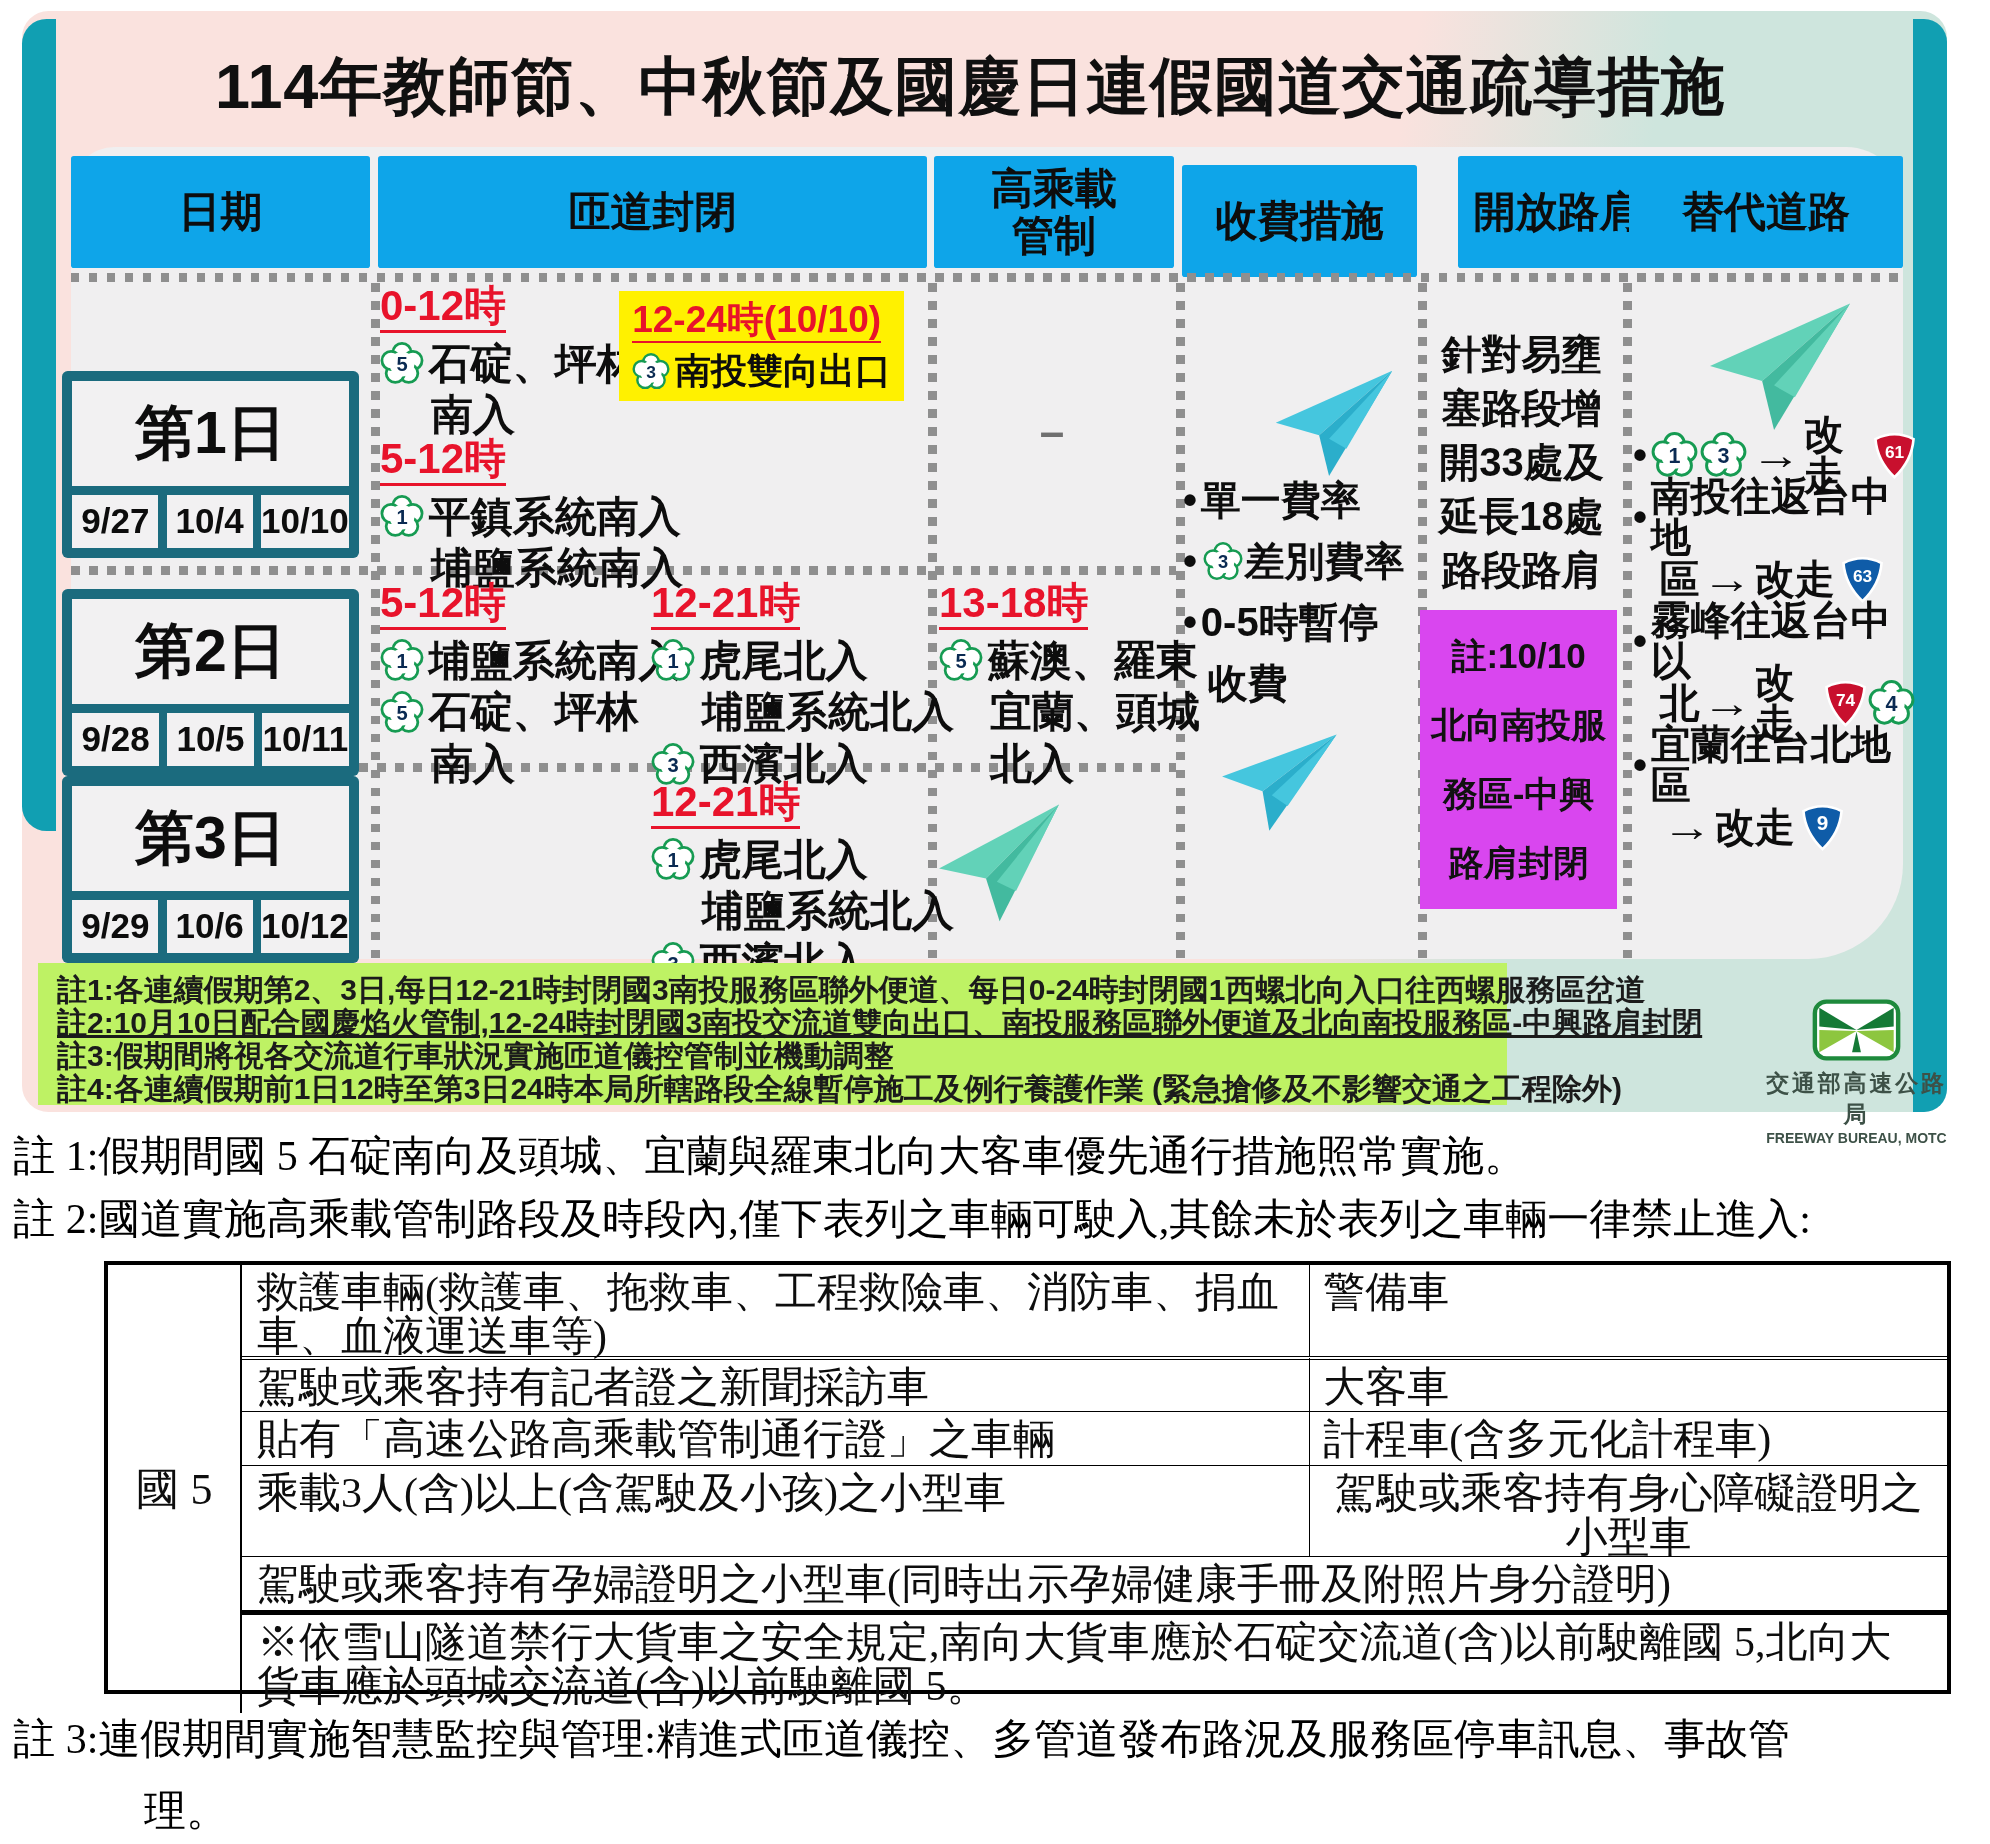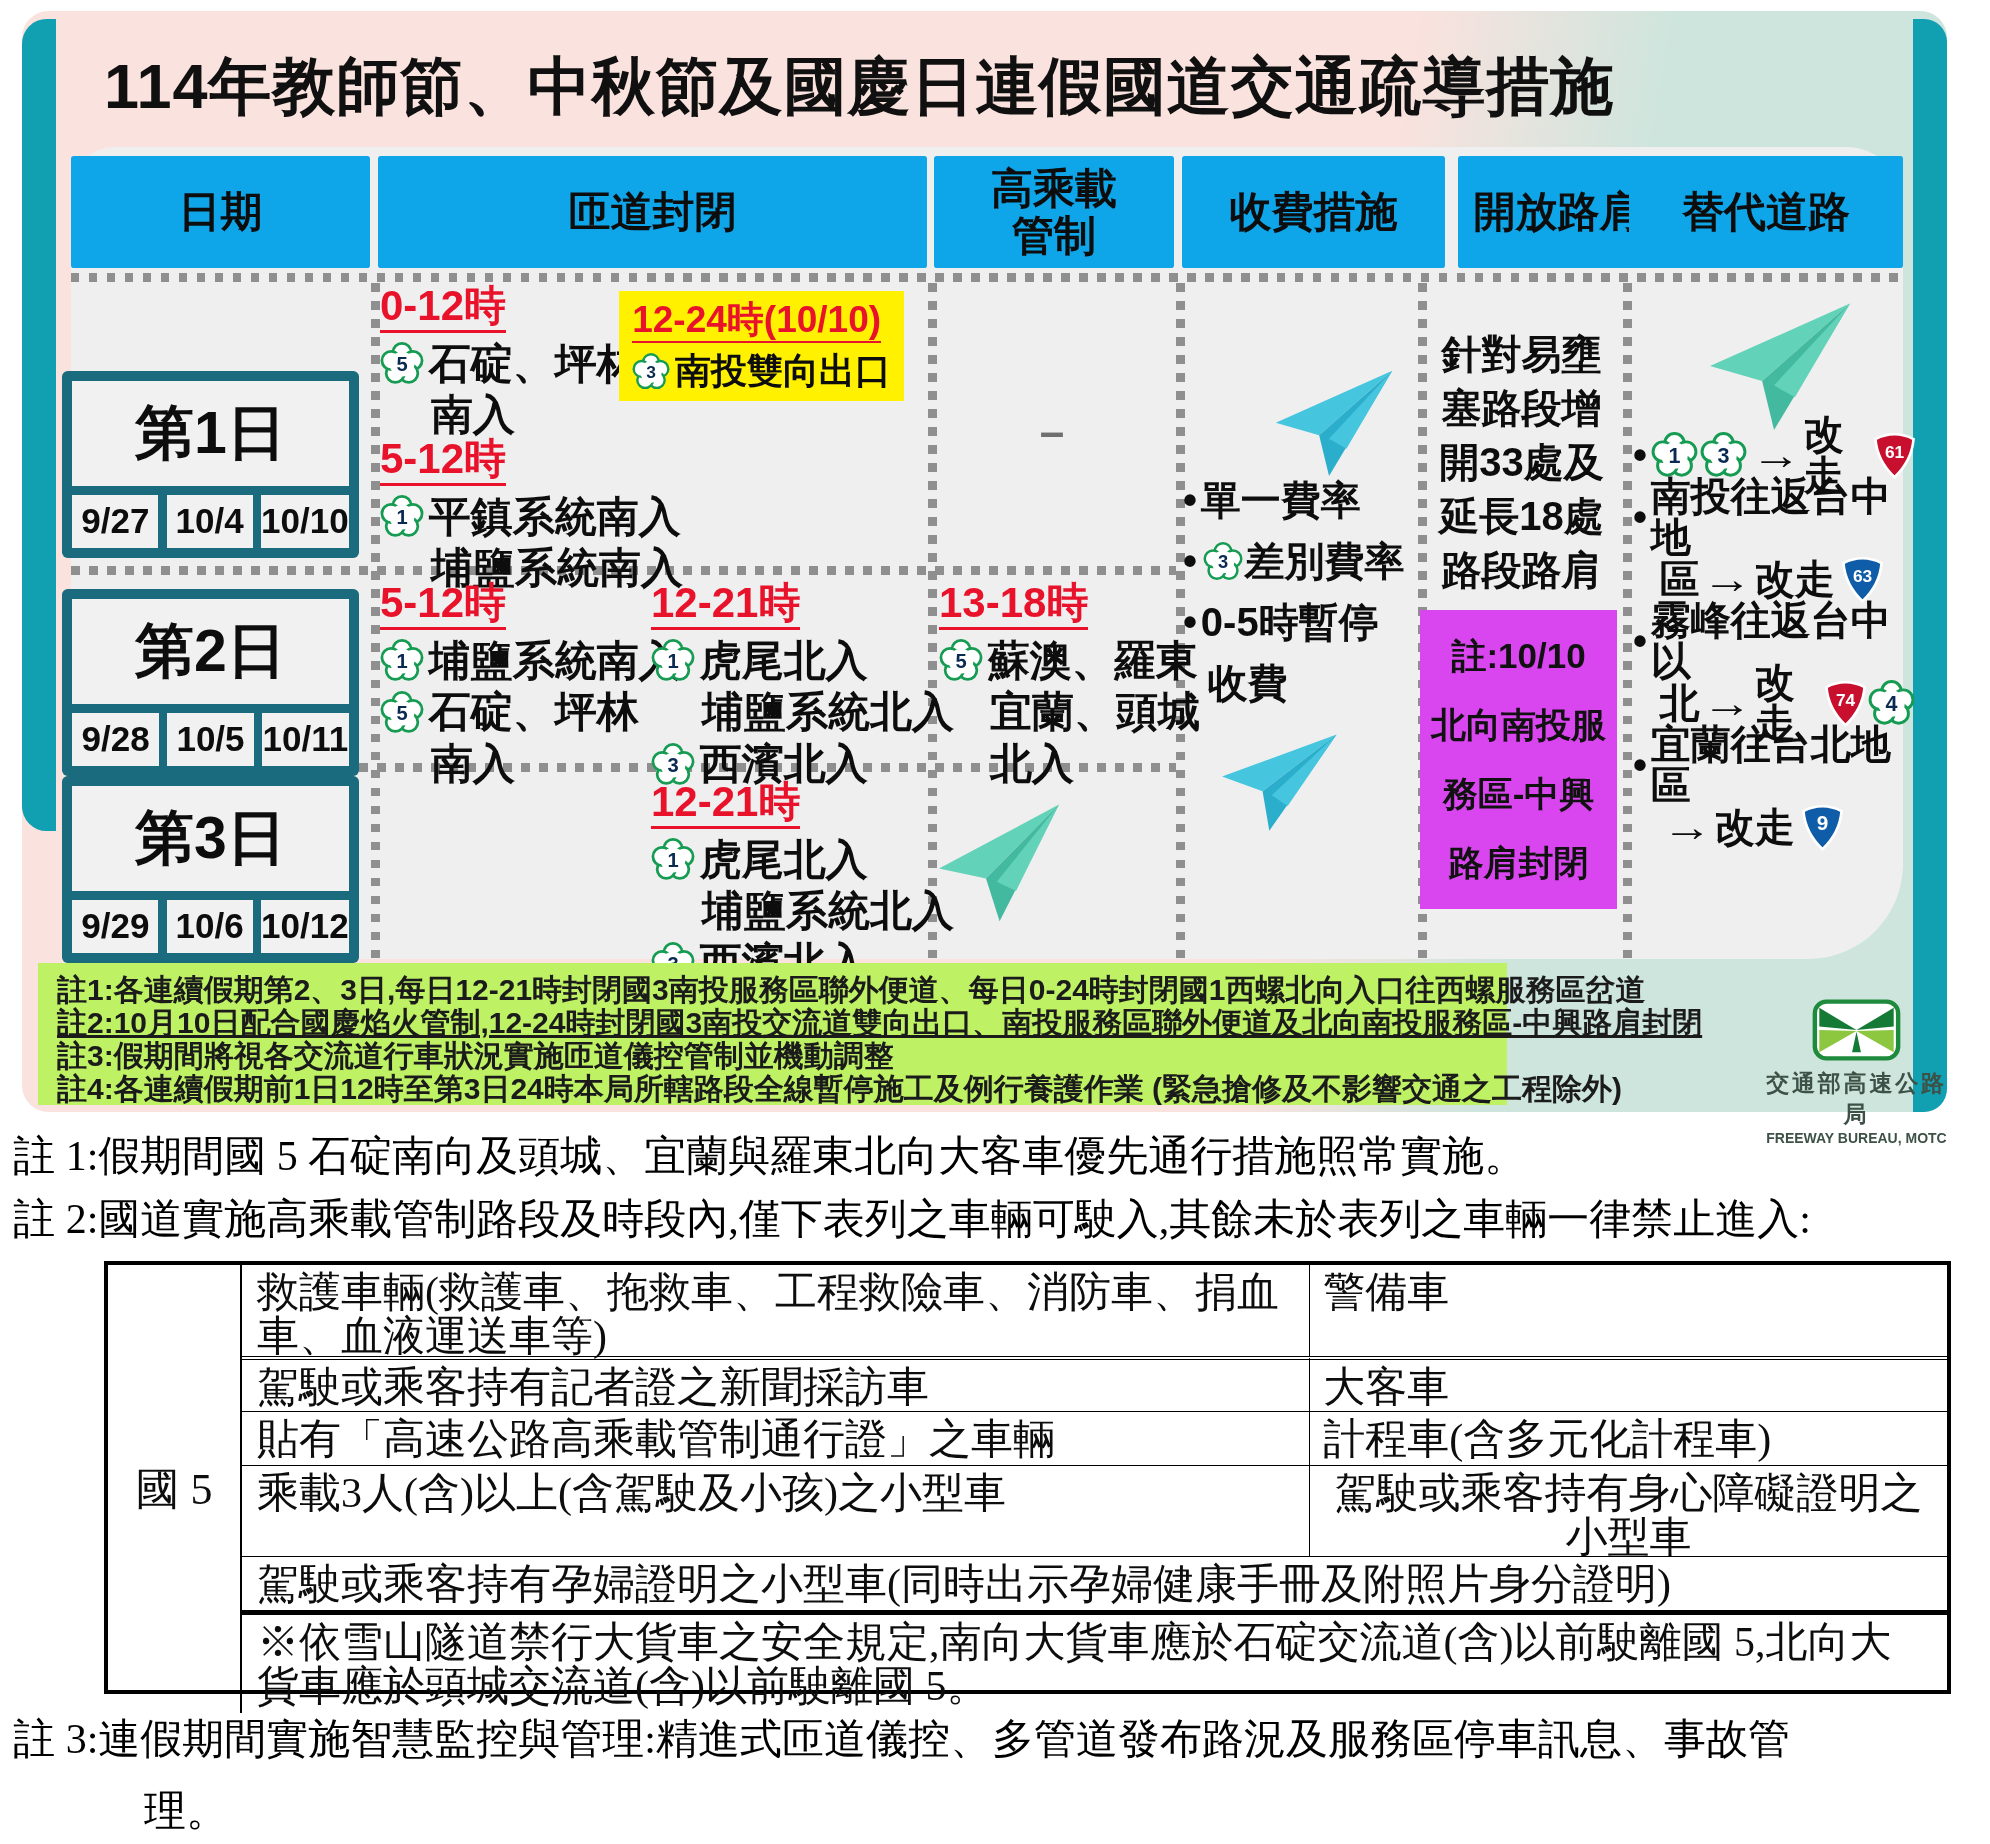--- a/index.html
+++ b/index.html
@@ -4,21 +4,21 @@
 <style>
   html,body{margin:0;padding:0;background:#fff;}
   #canvas{position:relative;width:1990px;height:1844px;background:#ffffff;
           font-family:"Liberation Sans",sans-serif;color:#0d0d0d;overflow:hidden;}
   .abs{position:absolute;}
   
   #card{left:22px;top:11.4px;width:1925px;height:1101px;border-radius:26.5px;
         background:linear-gradient(100deg,#FAE2DE 0%,#FAE2DE 66%,#CEE5DD 78%,#CEE5DD 100%);}
   #bar-left{left:22px;top:19px;width:34px;height:812px;background:#119FB2;border-radius:24.6px 0 0 24.6px;}
   #bar-right{left:1913px;top:19px;width:34px;height:1093px;background:#119FB2;border-radius:0 23px 23px 0;}
-  #title{left:104px;top:44px;width:1732px;font-size:63px;font-weight:800;color:#101010;letter-spacing:0.9px;}
+  #title{left:104px;top:44px;width:1732px;text-align:center;font-size:63px;font-weight:800;color:#101010;letter-spacing:0.9px;}
   #panel{left:71px;top:147px;width:1832px;height:812px;background:#F0EFF0;border-radius:44px 57px 95px 7.6px;}
   
   .hcell{position:absolute;top:156px;height:112px;background:#0ea5e9;display:flex;align-items:center;justify-content:center;
          font-size:42px;font-weight:700;white-space:pre-line;text-align:center;line-height:1.12;border-radius:2.8px;}
   
   .dh{position:absolute;height:8.5px;background:repeating-linear-gradient(90deg,#8F8F8F 0 8.5px,transparent 8.5px 18px);}
   .dv{position:absolute;width:8.5px;background:repeating-linear-gradient(0deg,#8F8F8F 0 8.5px,transparent 8.5px 18px);}
   
   .daybox{position:absolute;left:62px;width:297px;height:187px;background:#1B6B7E;border-radius:5.7px;
           padding:10.4px;box-sizing:border-box;display:flex;flex-direction:column;gap:8.5px;}
@@ -87,21 +87,21 @@
   <div class="abs" id="card"></div>
   <div class="abs" id="bar-left"></div>
   <div class="abs" id="bar-right"></div>
   <div class="abs" id="title">114年教師節、中秋節及國慶日連假國道交通疏導措施</div>
   <div class="abs" id="panel"></div>
 
   <div class="hcell" style="left:71px;width:299px;">日期</div>
   <div class="hcell" style="left:378px;width:549px;">匝道封閉</div>
   <div class="hcell" style="left:934px;width:240px;">高乘載
 管制</div>
-  <div class="hcell" style="left:1182px;width:263px;">收費措施</div>
+  <div class="hcell" style="left:1182px;width:235px;margin-top:9px;">收費措施</div>
   <div class="hcell" style="left:1458px;width:199px;">開放路肩</div>
   <div class="hcell" style="left:1629px;width:274px;">替代道路</div>
 
   <div class="dh" style="left:71px;top:273px;width:1832px;"></div>
   <div class="dh" style="left:71px;top:566px;width:1105px;"></div>
   <div class="dh" style="left:71px;top:763px;width:1105px;"></div>
   <div class="dv" style="left:371px;top:280px;height:678px;"></div>
   <div class="dv" style="left:928px;top:280px;height:678px;"></div>
   <div class="dv" style="left:1176px;top:280px;height:678px;"></div>
   <div class="dv" style="left:1418px;top:280px;height:678px;"></div>

